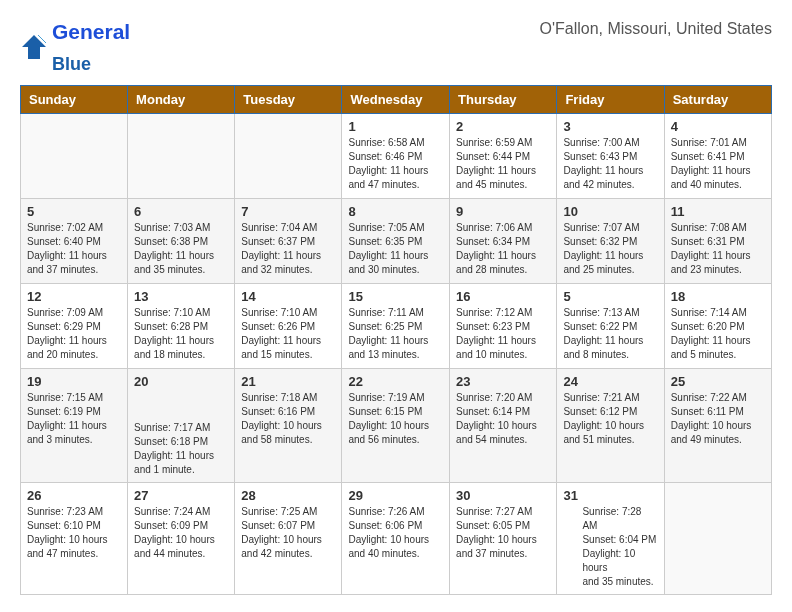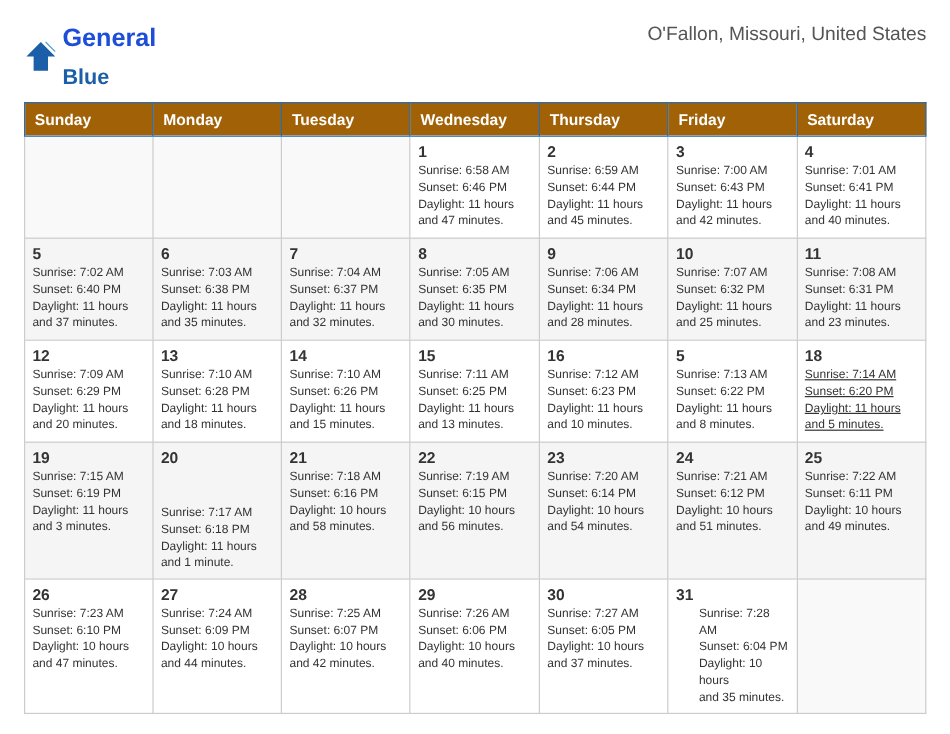--- a/index.html
+++ b/index.html
@@ -255,21 +255,21 @@
         </td>
         <td>
           <span class="day-number">5</span>
           <div class="day-info" style="white-space: pre-line;">Sunrise: 7:13 AM
 Sunset: 6:22 PM
 Daylight: 11 hours
 and 8 minutes.</div>
         </td>
         <td>
           <span class="day-number">18</span>
-          <div class="day-info" style="white-space: pre-line; text-decoration: underline;">Sunrise: 7:14 AM
+          <div class="day-info" style="white-space: pre-line;">Sunrise: 7:14 AM
 Sunset: 6:20 PM
 Daylight: 11 hours
 and 5 minutes.</div>
         </td>
       </tr>
       <tr class="week-row">
         <td>
           <span class="day-number">19</span>
           <div class="day-info" style="white-space: pre-line;">Sunrise: 7:15 AM
 Sunset: 6:19 PM

